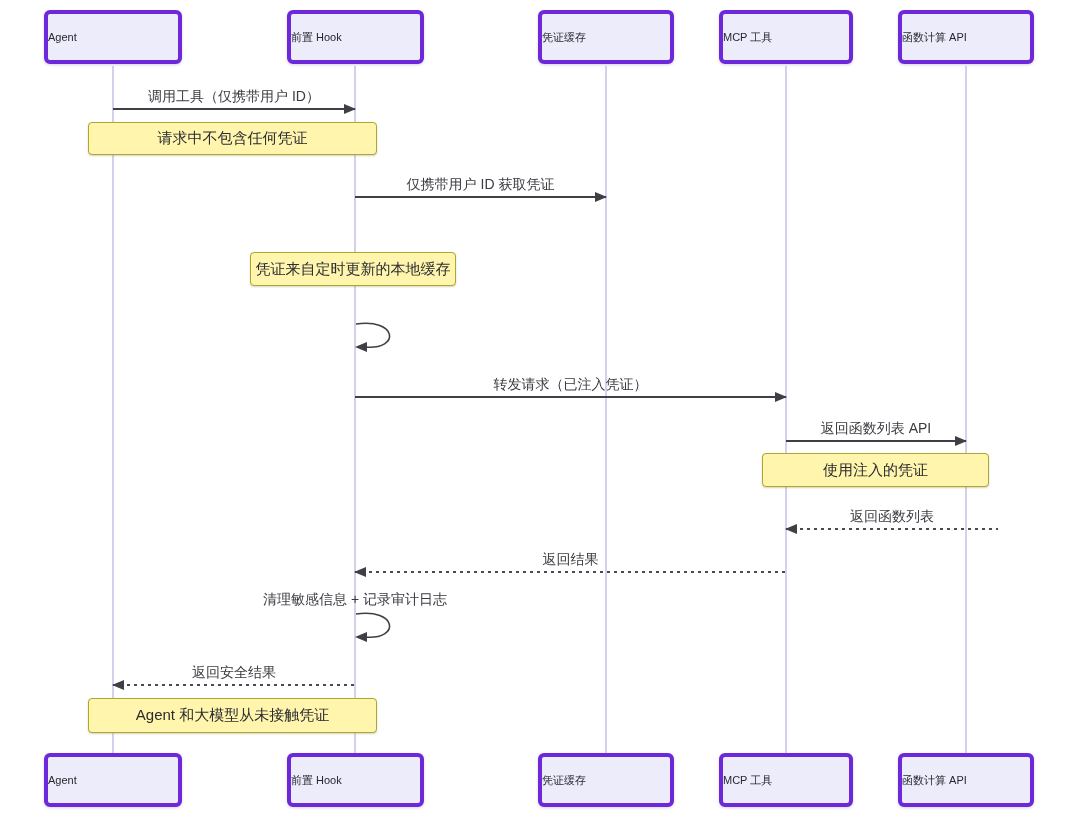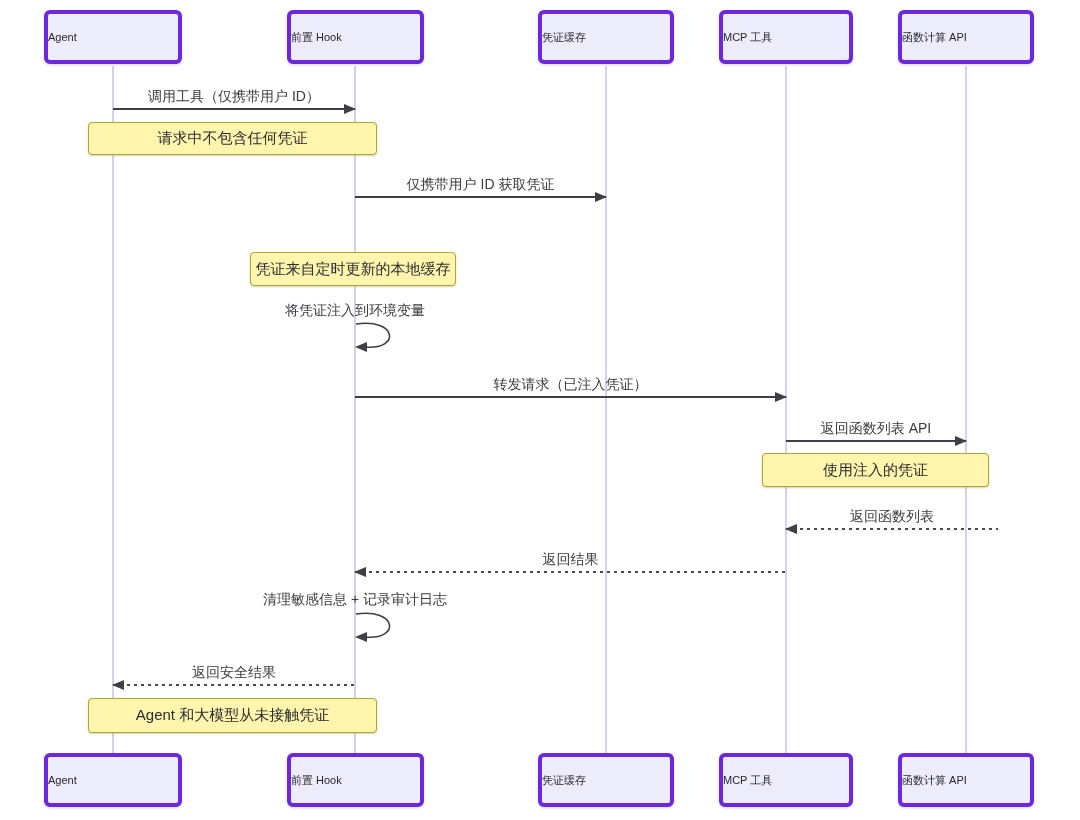--- a/index.html
+++ b/index.html
@@ -151,21 +151,20 @@
     <div class="msg-line">
         <span class="arrow-head right"></span>
       </div>
   </div>
 
 
   <div class="note" style="left:250px; top:252px; width:206px; height:34px">
     <span>凭证来自定时更新的本地缓存</span>
   </div>
 
-  <div class="self-label" style="left:255px; top:302px; width:200px">将凭证注入到环境变量</div>
   <svg class="self-loop" style="left:355px; top:320px" width="52" height="36" viewBox="0 0 52 36">
     <path d="M 1 4 C 42 -2, 46 30, 10 27" fill="none" stroke="#3f3f46" stroke-width="1.6"></path>
     <polygon points="0,27 12,22 12,32" fill="#3f3f46"></polygon>
   </svg>
 
   <div class="msg" style="left:355px; top:375px; width:431px">
     <div class="msg-label">转发请求（已注入凭证）</div>
     <div class="msg-line">
         <span class="arrow-head right"></span>
       </div>

